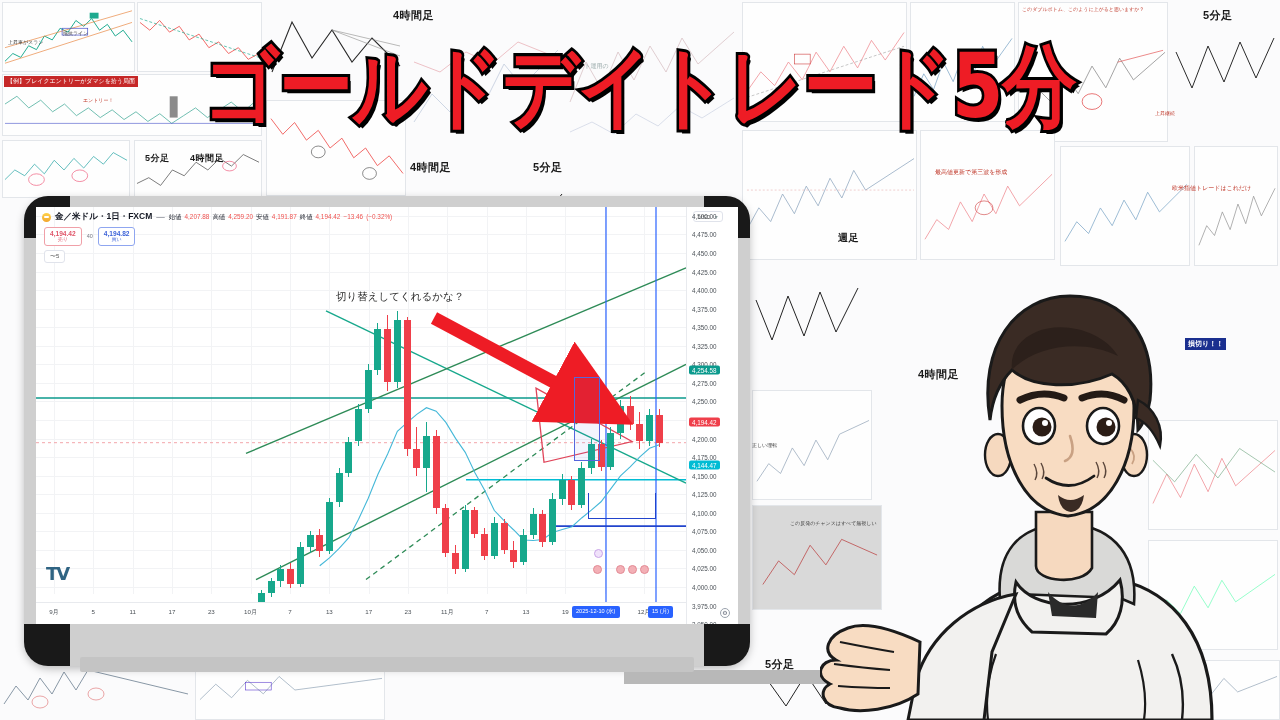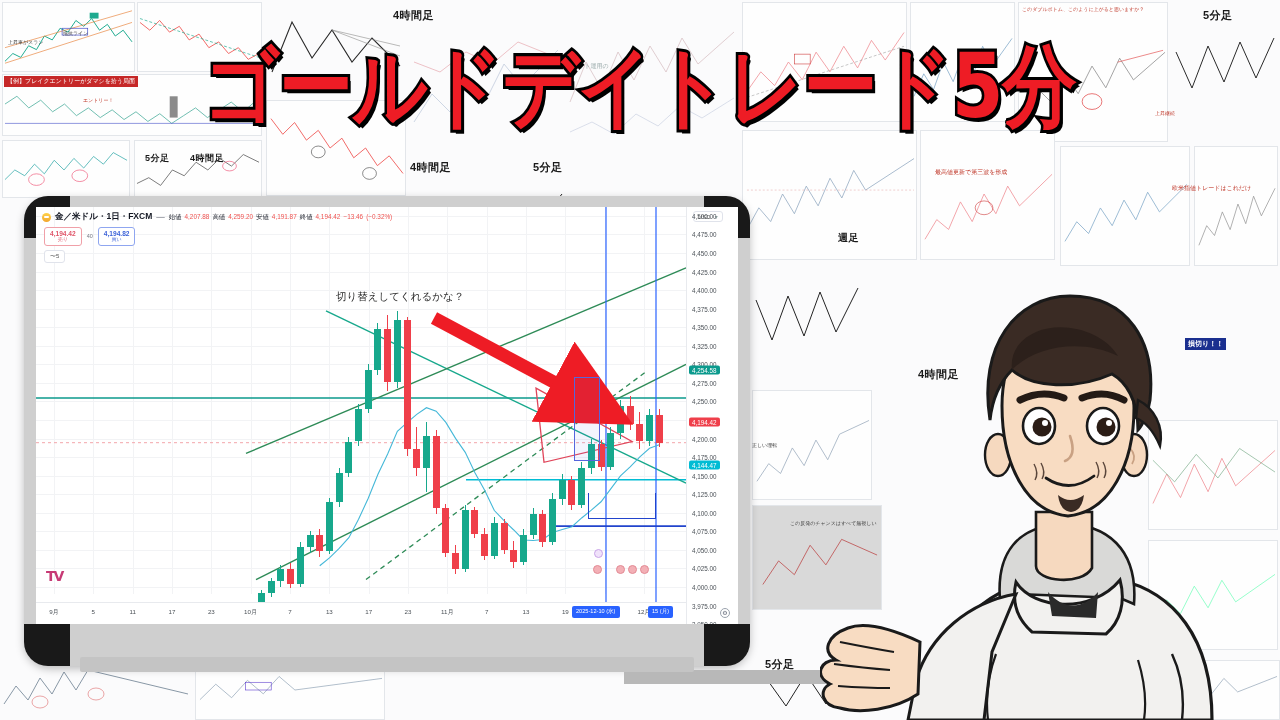--- a/index.html
+++ b/index.html
@@ -237,21 +237,21 @@
   }
 
   .candle{ position:absolute; }
   .cbody{ position:absolute; width:100%; }
   .cwick{ position:absolute; width:1px; left:50%; margin-left:-0.5px; }
   .up .cbody,.up .cwick{ background:#17a88c; }
   .dn .cbody,.dn .cwick{ background:#ef3f4a; }
 
   .tvlogo{
     position:absolute; left:10px; bottom:40px;
-    font-size:14px; font-weight:bold; color:#be185d;
+    font-size:18px; font-weight:bold; color:#0c4a6e;
     letter-spacing:-2px;
     font-family:"DejaVu Sans", sans-serif;
     opacity:.85;
   }
   .annot{
     position:absolute;
     font-size:10.5px; color:#2b2b2b;
     white-space:nowrap;
     font-family:"DejaVu Sans", sans-serif;
   }

